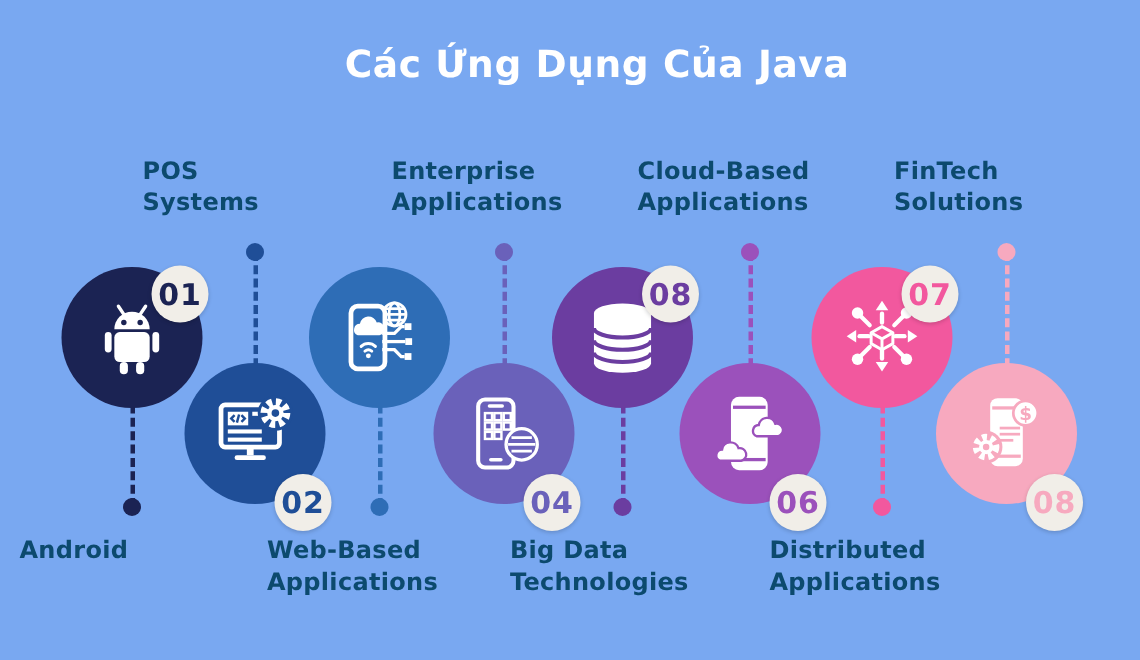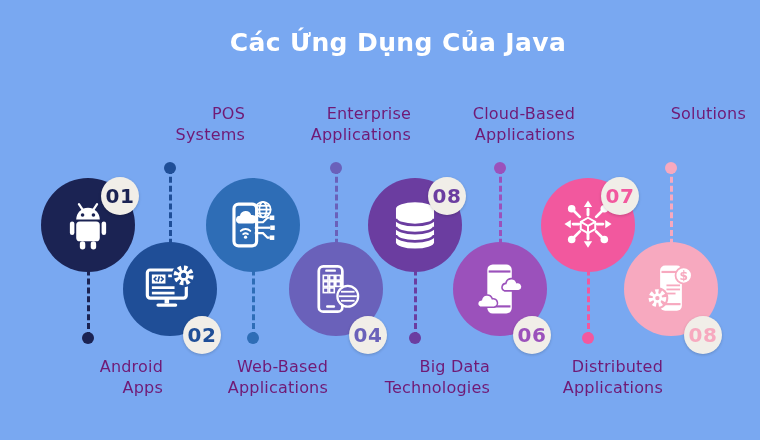--- a/index.html
+++ b/index.html
@@ -37,22 +37,22 @@
   .badge{
     position:absolute;left:calc(var(--cx) + 13px);width:38px;height:38px;
     border-radius:50%;background:var(--badge-bg,#f1eee8);color:var(--c);
     display:flex;align-items:center;justify-content:center;
     font-weight:bold;font-size:20px;letter-spacing:.5px;z-index:3;
     box-shadow:0 1px 3px rgba(0,0,0,.18);
   }
   .item.lbl-bottom .badge{top:177px;}
   .item.lbl-top .badge{top:316px;}
   .label{
-    position:absolute;left:calc(var(--cx) - 75px);width:150px;text-align:right;
-    color:#701a75;font-weight:normal;font-size:16px;line-height:21px;letter-spacing:.2px;
+    position:absolute;left:calc(var(--cx) - 75px);width:150px;text-align:left;
+    color:#0c4a6e;font-weight:bold;font-size:16px;line-height:21px;letter-spacing:.2px;
   }
   .item.lbl-bottom .label{top:356px;}
   .item.lbl-top .label{top:103px;}
   .label span{display:block;}
   .defs-holder{position:absolute;width:0;height:0;}
 </style>
 </head>
 <body>
 
 <svg class="defs-holder" aria-hidden="true">
@@ -84,21 +84,20 @@
         </g>
         <circle cx="26" cy="21" r="2" fill="var(--c)"></circle>
           <circle cx="38" cy="21" r="2" fill="var(--c)"></circle>
       </svg>
     </div>
     <div class="badge">
         <span>01</span>
       </div>
     <div class="label">
       <span>Android</span>
-      <span>Apps</span>
     </div>
   </div>
 
   <div class="item lbl-top" style="--cx: 170px; --c: #1f4e97;">
     <div class="connector"></div>
     <div class="enddot"></div>
     <div class="circle">
       <svg viewBox="0 0 64 64">
         <rect x="7" y="11" width="43" height="31" rx="3" fill="none" stroke="#fff" stroke-width="3.5"></rect>
         <rect x="12" y="16" width="15" height="10" fill="#fff"></rect>
@@ -311,17 +310,18 @@
         <circle cx="17" cy="42" r="12" fill="var(--c)"></circle>
         <circle cx="17" cy="42" r="7" fill="none" stroke="#fff" stroke-width="5.5" stroke-dasharray="3.4 2.6"></circle>
         <circle cx="17" cy="42" r="5.2" fill="#fff"></circle>
         <circle cx="17" cy="42" r="2.4" fill="var(--c)"></circle>
       </svg>
     </div>
     <div class="badge">
         <span>08</span>
       </div>
     <div class="label">
+      <span>FinTech</span>
       <span>Solutions</span>
     </div>
   </div>
 
 </div>
 
 </body></html>

